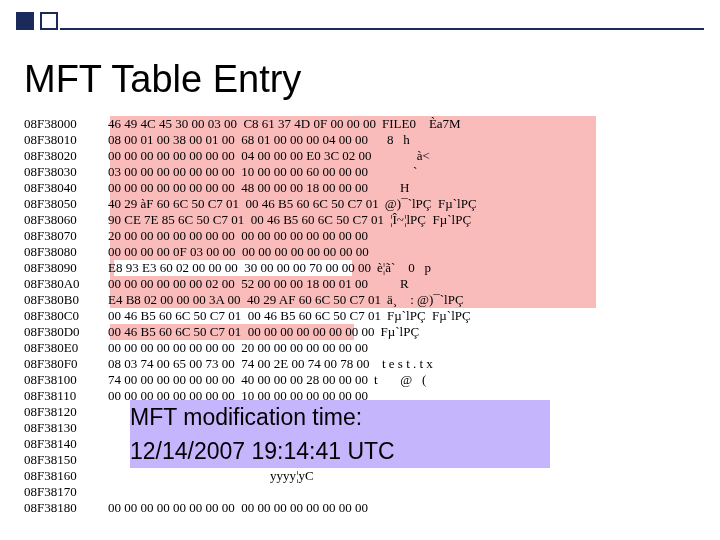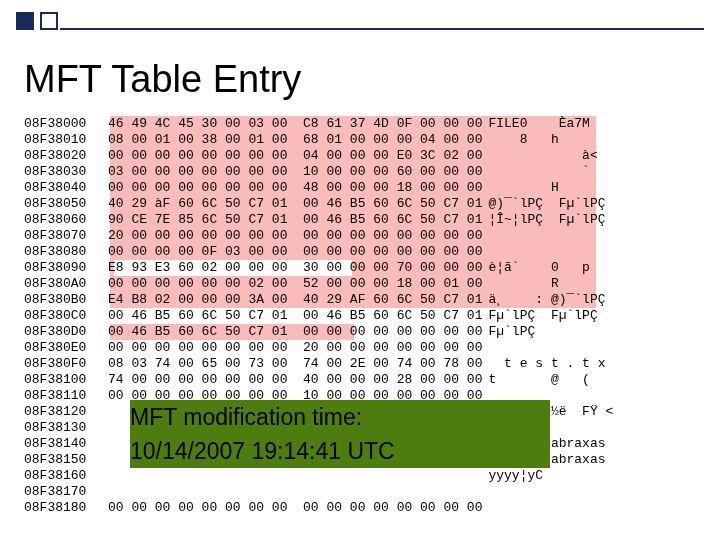--- a/index.html
+++ b/index.html
@@ -40,21 +40,21 @@
     left: 24px;
     font-size: 38px;
     color: #000;
     font-weight: normal;
   }
   .hex-area {
     position: absolute;
     top: 116px;
     left: 24px;
     right: 20px;
-    font-family: Liberation Mono, monospace;
+    font-family: Liberation Serif, serif;
     font-size: 13px;
     line-height: 16px;
     white-space: pre;
     color: #000;
   }
   .hex-row { height: 16px; }
   .addr { display: inline-block; width: 84px; color: #000; }
   .hexbytes { display: inline-block; }
   .ascii { display: inline-block; margin-left: 6px; }
   .hl1 {
@@ -91,21 +91,21 @@
     width: 244px;
     height: 16px;
     background: rgba(250,180,180,0.9);
     z-index: -1;
   }
   .overlay-box {
     position: absolute;
     left: 130px;
     top: 400px;
     width: 420px;
-    background: #4d7c0f;
+    background: #c4b5fd;
     font-size: 23px;
     font-family: Arial, Helvetica, sans-serif;
     color: #000;
     line-height: 34px;
   }
 </style>
 </head>
 <body>
 
 <div class="top-squares">
@@ -118,14 +118,14 @@
 
 <div class="hl1"></div>
 <div class="hl2"></div>
 <div class="hl2b"></div>
 <div class="hl3"></div>
 
 <div class="hex-area" id="hex-area"><div class="hex-row"><span class="addr">08F38000</span><span class="hexbytes">46 49 4C 45 30 00 03 00  C8 61 37 4D 0F 00 00 00</span><span class="ascii">FILE0    Èa7M</span></div><div class="hex-row"><span class="addr">08F38010</span><span class="hexbytes">08 00 01 00 38 00 01 00  68 01 00 00 00 04 00 00</span><span class="ascii">    8   h</span></div><div class="hex-row"><span class="addr">08F38020</span><span class="hexbytes">00 00 00 00 00 00 00 00  04 00 00 00 E0 3C 02 00</span><span class="ascii">            à&lt;</span></div><div class="hex-row"><span class="addr">08F38030</span><span class="hexbytes">03 00 00 00 00 00 00 00  10 00 00 00 60 00 00 00</span><span class="ascii">            `</span></div><div class="hex-row"><span class="addr">08F38040</span><span class="hexbytes">00 00 00 00 00 00 00 00  48 00 00 00 18 00 00 00</span><span class="ascii">        H</span></div><div class="hex-row"><span class="addr">08F38050</span><span class="hexbytes">40 29 àF 60 6C 50 C7 01  00 46 B5 60 6C 50 C7 01</span><span class="ascii">@)¯`lPÇ  Fµ`lPÇ</span></div><div class="hex-row"><span class="addr">08F38060</span><span class="hexbytes">90 CE 7E 85 6C 50 C7 01  00 46 B5 60 6C 50 C7 01</span><span class="ascii">¦Î~¦lPÇ  Fµ`lPÇ</span></div><div class="hex-row"><span class="addr">08F38070</span><span class="hexbytes">20 00 00 00 00 00 00 00  00 00 00 00 00 00 00 00</span><span class="ascii"></span></div><div class="hex-row"><span class="addr">08F38080</span><span class="hexbytes">00 00 00 00 0F 03 00 00  00 00 00 00 00 00 00 00</span><span class="ascii"></span></div><div class="hex-row"><span class="addr">08F38090</span><span class="hexbytes">E8 93 E3 60 02 00 00 00  30 00 00 00 70 00 00 00</span><span class="ascii">è¦ã`    0   p</span></div><div class="hex-row"><span class="addr">08F380A0</span><span class="hexbytes">00 00 00 00 00 00 02 00  52 00 00 00 18 00 01 00</span><span class="ascii">        R</span></div><div class="hex-row"><span class="addr">08F380B0</span><span class="hexbytes">E4 B8 02 00 00 00 3A 00  40 29 AF 60 6C 50 C7 01</span><span class="ascii">ä¸    : @)¯`lPÇ</span></div><div class="hex-row"><span class="addr">08F380C0</span><span class="hexbytes">00 46 B5 60 6C 50 C7 01  00 46 B5 60 6C 50 C7 01</span><span class="ascii">Fµ`lPÇ  Fµ`lPÇ</span></div><div class="hex-row"><span class="addr">08F380D0</span><span class="hexbytes">00 46 B5 60 6C 50 C7 01  00 00 00 00 00 00 00 00</span><span class="ascii">Fµ`lPÇ</span></div><div class="hex-row"><span class="addr">08F380E0</span><span class="hexbytes">00 00 00 00 00 00 00 00  20 00 00 00 00 00 00 00</span><span class="ascii"></span></div><div class="hex-row"><span class="addr">08F380F0</span><span class="hexbytes">08 03 74 00 65 00 73 00  74 00 2E 00 74 00 78 00</span><span class="ascii">  t e s t . t x</span></div><div class="hex-row"><span class="addr">08F38100</span><span class="hexbytes">74 00 00 00 00 00 00 00  40 00 00 00 28 00 00 00</span><span class="ascii">t       @   (</span></div><div class="hex-row"><span class="addr">08F38110</span><span class="hexbytes">00 00 00 00 00 00 00 00  10 00 00 00 00 00 00 00</span><span class="ascii"></span></div><div class="hex-row"><span class="addr">08F38120</span><span class="hexbytes">                                                </span><span class="ascii">hW[{½»0 ½ë  FŸ &lt;</span></div><div class="hex-row"><span class="addr">08F38130</span><span class="hexbytes">                                                </span><span class="ascii">   ¦   0</span></div><div class="hex-row"><span class="addr">08F38140</span><span class="hexbytes">                                                </span><span class="ascii">        abraxas</span></div><div class="hex-row"><span class="addr">08F38150</span><span class="hexbytes">                                                </span><span class="ascii">abraxas abraxas</span></div><div class="hex-row"><span class="addr">08F38160</span><span class="hexbytes">                                                </span><span class="ascii">yyyy¦yC</span></div><div class="hex-row"><span class="addr">08F38170</span><span class="hexbytes">                                                </span><span class="ascii"></span></div><div class="hex-row"><span class="addr">08F38180</span><span class="hexbytes">00 00 00 00 00 00 00 00  00 00 00 00 00 00 00 00</span><span class="ascii"></span></div></div>
 
 <div class="overlay-box">
   <div>MFT modification time:</div>
-  <div>10/14/2007 19:14:41 UTC</div>
+  <div>12/14/2007 19:14:41 UTC</div>
 </div>
 
 </body></html>

